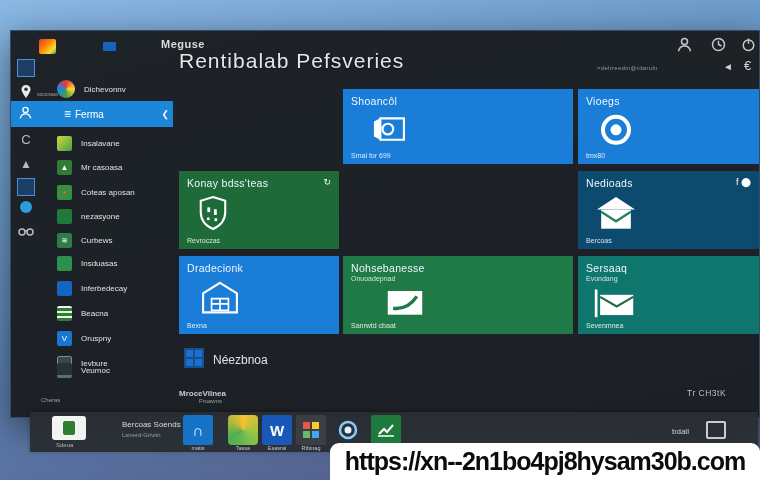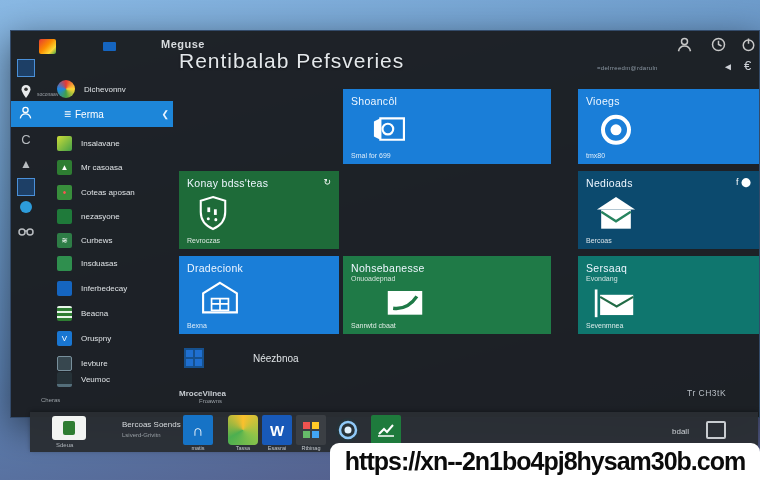--- a/index.html
+++ b/index.html
@@ -38,36 +38,36 @@
     font-size:8px;color:#fff;}
   .app-lbl{font-size:8px;color:#dfe3e6;white-space:nowrap;}
   .sel-row{left:0;top:70px;width:162px;height:26px;background:#1d86d9;display:flex;align-items:center;}
   .sel-person{margin-left:8px;}
   .sel-ic{margin-left:32px;color:#fff;font-size:12px;}
   .sel-lbl{margin-left:4px;font-size:10px;color:#fff;font-weight:normal;}
   .sel-chev{margin-left:auto;margin-right:4px;color:#eaf4ff;font-size:9px;}
   .foot-link{font-size:6px;color:#9aa0a6;}
   
   .tile{box-sizing:border-box;padding:6px 8px;overflow:hidden;}
-  .c1{left:168px;width:160px;} .c2{left:332px;width:208px;} .c3{left:567px;width:181px;}
+  .c1{left:168px;width:160px;} .c2{left:332px;width:230px;} .c3{left:567px;width:181px;}
   .r1{top:58px;height:75px;} .r2{top:140px;height:78px;} .r3{top:225px;height:78px;}
   .blue{background:#1a7ed8;} .dkgreen{background:#1e6b39;}
   .teal{background:#2b8a67;} .teal2{background:#0c4a6e;}
   .green{background:#1f7a47;} .green2{background:#0f766e;}
   .tile-title{font-size:10.5px;color:#eef6ff;letter-spacing:.3px;}
   .tile-sub{font-size:7px;color:rgba(255,255,255,.8);margin-top:1px;}
   .tile-caption{position:absolute;left:8px;bottom:5px;font-size:7px;color:rgba(255,255,255,.85);}
   .tile-badge{position:absolute;right:8px;top:6px;font-size:9px;color:#fff;}
   .tile-art{position:absolute;left:14px;top:50%;transform:translateY(-38%);}
   
   .win-ic{left:173px;top:317px;width:20px;height:20px;background:#1f6fd0;
     box-shadow:inset 0 0 0 2px #16518f;}
   .win-ic::before{content:"";position:absolute;left:9px;top:2px;width:2px;height:16px;background:#16518f;}
   .win-ic::after{content:"";position:absolute;left:2px;top:9px;width:16px;height:2px;background:#16518f;}
-  .below-lbl{left:202px;top:322px;font-size:10px;color:#dfe3e6;margin-left:40px;}
+  .below-lbl{left:202px;top:322px;font-size:12px;color:#dfe3e6;}
   .foot-left{left:168px;top:358px;font-size:8px;color:#c8cdd2;font-weight:bold;}
   .foot-right{left:676px;top:357px;font-size:8.5px;color:#b9bfc6;letter-spacing:.5px;}
   
   .taskbar{position:absolute;left:30px;top:412px;width:728px;height:40px;
     background:rgba(42,46,51,.96);box-shadow:0 -1px 4px rgba(0,0,0,.3);}
   .tb-pin-ic{left:22px;top:4px;width:34px;height:24px;background:#f2f4f2;border-radius:3px;
     display:flex;align-items:center;justify-content:center;}
   .tb-pin-glyph{width:12px;height:14px;background:#2e7d32;border-radius:2px;}
   .tb-pin-lbl{left:26px;top:30px;font-size:6px;color:#aeb4ba;}
   .tb-line1{left:92px;top:8px;font-size:8px;color:#d8dcdf;}
@@ -194,21 +194,21 @@
     <span class="app-lbl">Beacna</span>
   </div>
   <div class="abs app-row" style="top:297px;">
     <span class="app-ic" style="background:#1976d2;">V</span>
     <span class="app-lbl">Oruspny</span>
   </div>
   <div class="abs app-row" style="top:322px;">
     <span class="app-ic" style="background:#37474f;border:1px solid #78909c;box-sizing:border-box;"></span>
     <span class="app-lbl">Ievbure</span>
   </div>
-  <div class="abs app-row" style="top:338px;">
+  <div class="abs app-row" style="top:329px;">
     <span class="app-ic" style="background:#263238;border-bottom:3px solid #546e7a;box-sizing:border-box;"></span>
     <span class="app-lbl">Veumoc</span>
   </div>
 
   <div class="abs foot-link" style="left:30px;top:366px;">Cheras</div>
   <div class="abs foot-link" style="left:188px;top:367px;">Froawns</div>
 
   <div class="abs tile c2 r1 blue">
     <div class="tile-title">Shoancôl</div>
     <span class="tile-art" style="left:28px;">

